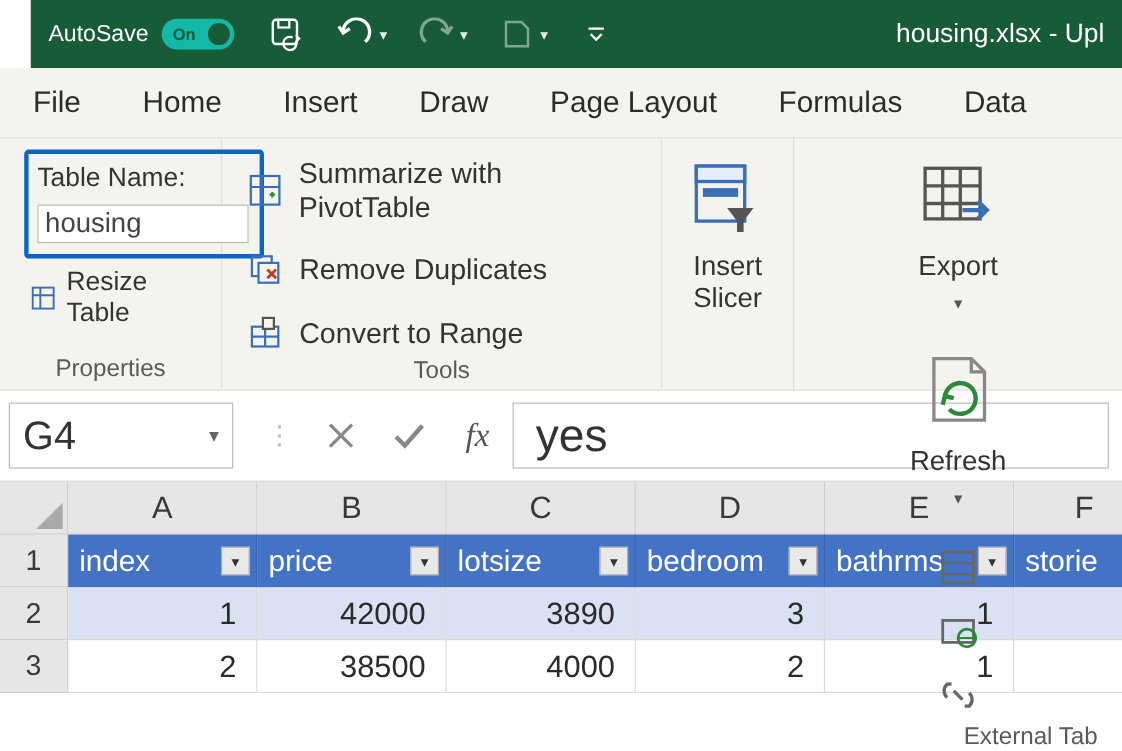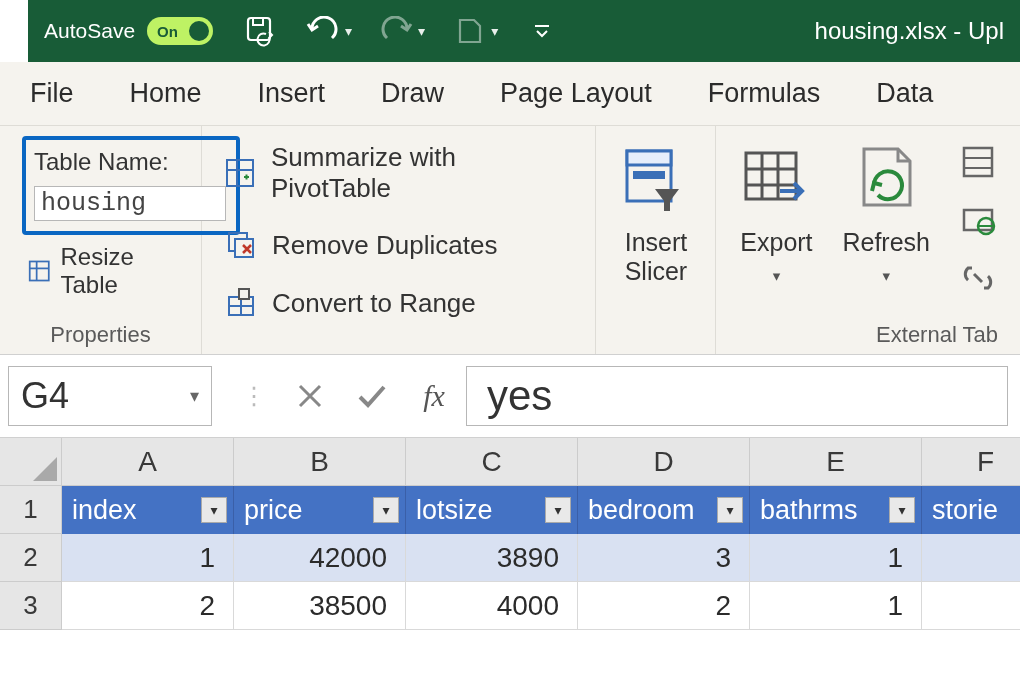--- a/index.html
+++ b/index.html
@@ -20,21 +20,21 @@
     color: #fff;
     padding: 0 16px;
     gap: 12px;
     font-size: 21px;
     margin-left: 28px;
   }
   .autosave-wrap { display: flex; align-items: center; gap: 12px; }
   .autosave-label { font-size: 21px; }
   .toggle {
     width: 66px; height: 28px;
-    background: #bef264;
+    background: #14b8a6;
     border-radius: 14px;
     position: relative;
     display: flex;
     align-items: center;
   }
   .toggle .on-text {
     position: absolute; left: 10px;
     color: #185c37; font-size: 15px; font-weight: 600;
   }
   .toggle .knob {
@@ -103,21 +103,21 @@
     width: 218px;
   }
   .prop-label { font-size: 24px; color: #333; margin-bottom: 10px; }
   .prop-input {
     width: 100%;
     border: 1px solid #b7b7b7;
     background: #fff;
     font-size: 25px;
     padding: 2px 6px;
     color: #444;
-    font-family: Liberation Mono, monospace;
+    font-family: Liberation Sans, sans-serif;
   }
   .resize-row {
     display: flex; align-items: center; gap: 10px;
     font-size: 24px; color: #333; margin-top: 8px; margin-left: 6px;
   }
 
   
   .tools-col { display: flex; flex-direction: column; gap: 24px; padding-top: 6px; }
   .tool-row { display: flex; align-items: center; gap: 14px; font-size: 26px; color: #333; }
   .tool-ico { width: 34px; height: 34px; display: flex; align-items: center; justify-content: center; }
@@ -343,20 +343,21 @@
           <svg width="32" height="32" viewBox="0 0 32 32">
             <rect x="4" y="10" width="24" height="18" fill="none" stroke="#3a6fb7" stroke-width="2"></rect>
             <line x1="4" y1="19" x2="28" y2="19" stroke="#3a6fb7" stroke-width="2"></line>
             <line x1="16" y1="10" x2="16" y2="28" stroke="#3a6fb7" stroke-width="2"></line>
             <rect x="14" y="2" width="10" height="10" fill="#f5f3ee" stroke="#555" stroke-width="2"></rect>
           </svg>
         </div>
         <span>Convert to Range</span>
       </div>
     </div>
+    <div class="label">Tools</div>
   </div>
 
   <div class="group group-sep" style="width:120px;">
     <div class="bigbtn">
       <div class="bigicon">
         <svg width="70" height="70" viewBox="0 0 70 70">
           <rect x="6" y="6" width="44" height="50" fill="none" stroke="#3a6fb7" stroke-width="3"></rect>
           <rect x="6" y="6" width="44" height="14" fill="#e6eefb" stroke="#3a6fb7" stroke-width="3"></rect>
           <rect x="12" y="26" width="32" height="8" fill="#3a6fb7"></rect>
           <path d="M 34 44 h 24 l -9 12 v 10 h -6 v -10 z" fill="#555"></path>
@@ -364,21 +365,21 @@
       </div>
       <div style="text-align:center; line-height:1.15;">
         <span>Insert</span><br>
         <span>Slicer</span>
       </div>
     </div>
     <div class="label">&nbsp;</div>
   </div>
 
   <div class="group" style="flex:1;">
-    <div style="display:flex; gap:28px;">
+    <div style="display:flex; gap:28px;flex-direction:column;">
       <div class="bigbtn">
         <div class="bigicon">
           <svg width="72" height="70" viewBox="0 0 72 70">
             <rect x="6" y="8" width="50" height="46" fill="none" stroke="#555" stroke-width="3"></rect>
             <line x1="6" y1="24" x2="56" y2="24" stroke="#555" stroke-width="3"></line>
             <line x1="6" y1="40" x2="56" y2="40" stroke="#555" stroke-width="3"></line>
             <line x1="22" y1="8" x2="22" y2="54" stroke="#555" stroke-width="3"></line>
             <line x1="38" y1="8" x2="38" y2="54" stroke="#555" stroke-width="3"></line>
             <path d="M 40 46 h 20 M 54 38 l 8 8 l -8 8" fill="none" stroke="#3a6fb7" stroke-width="4"></path>
           </svg>

